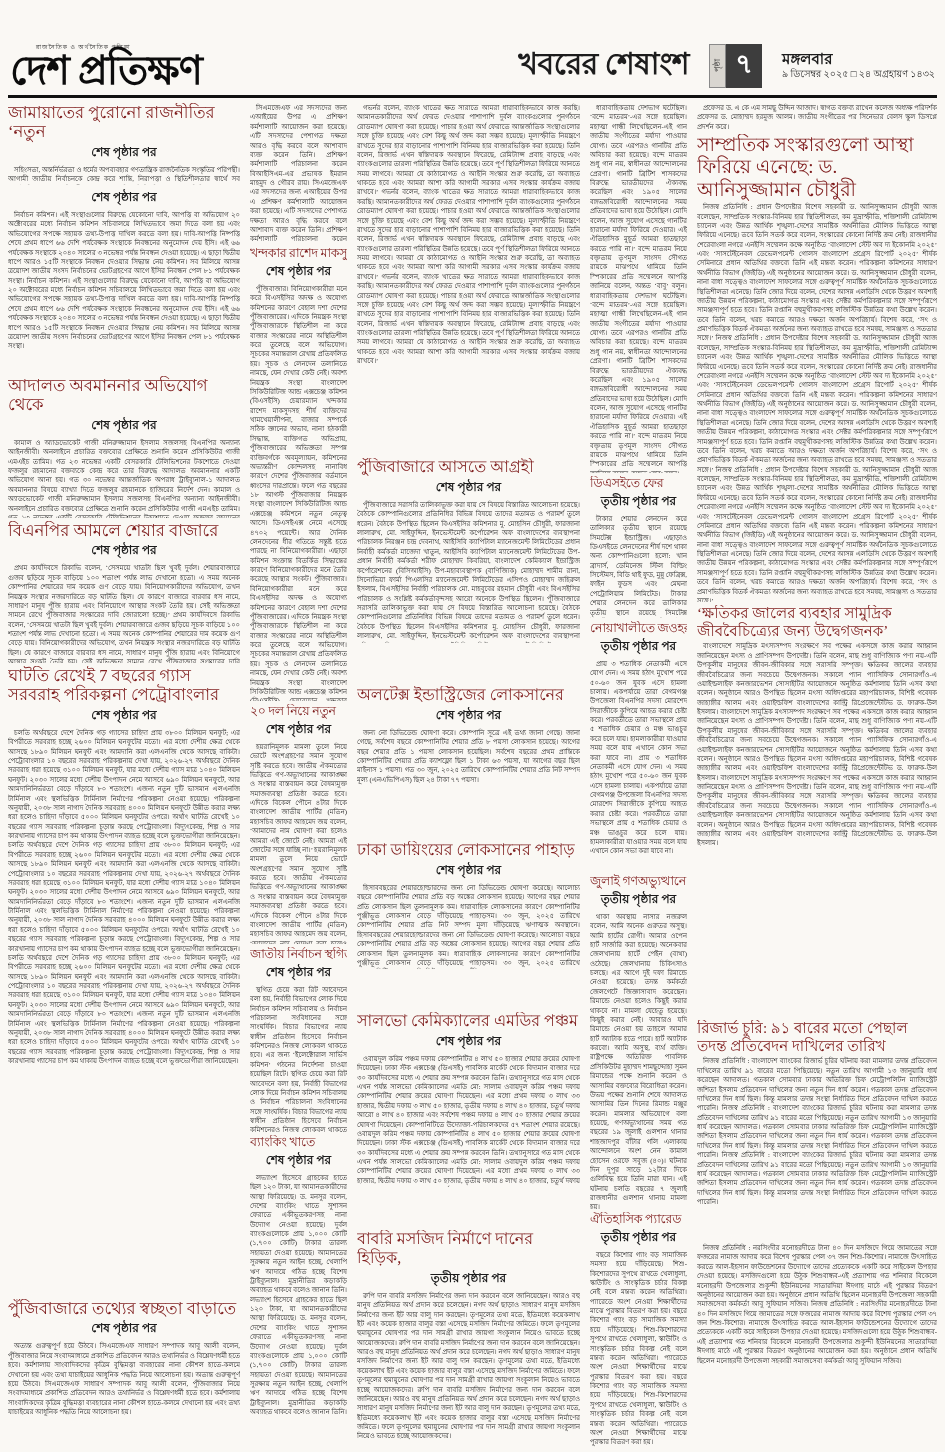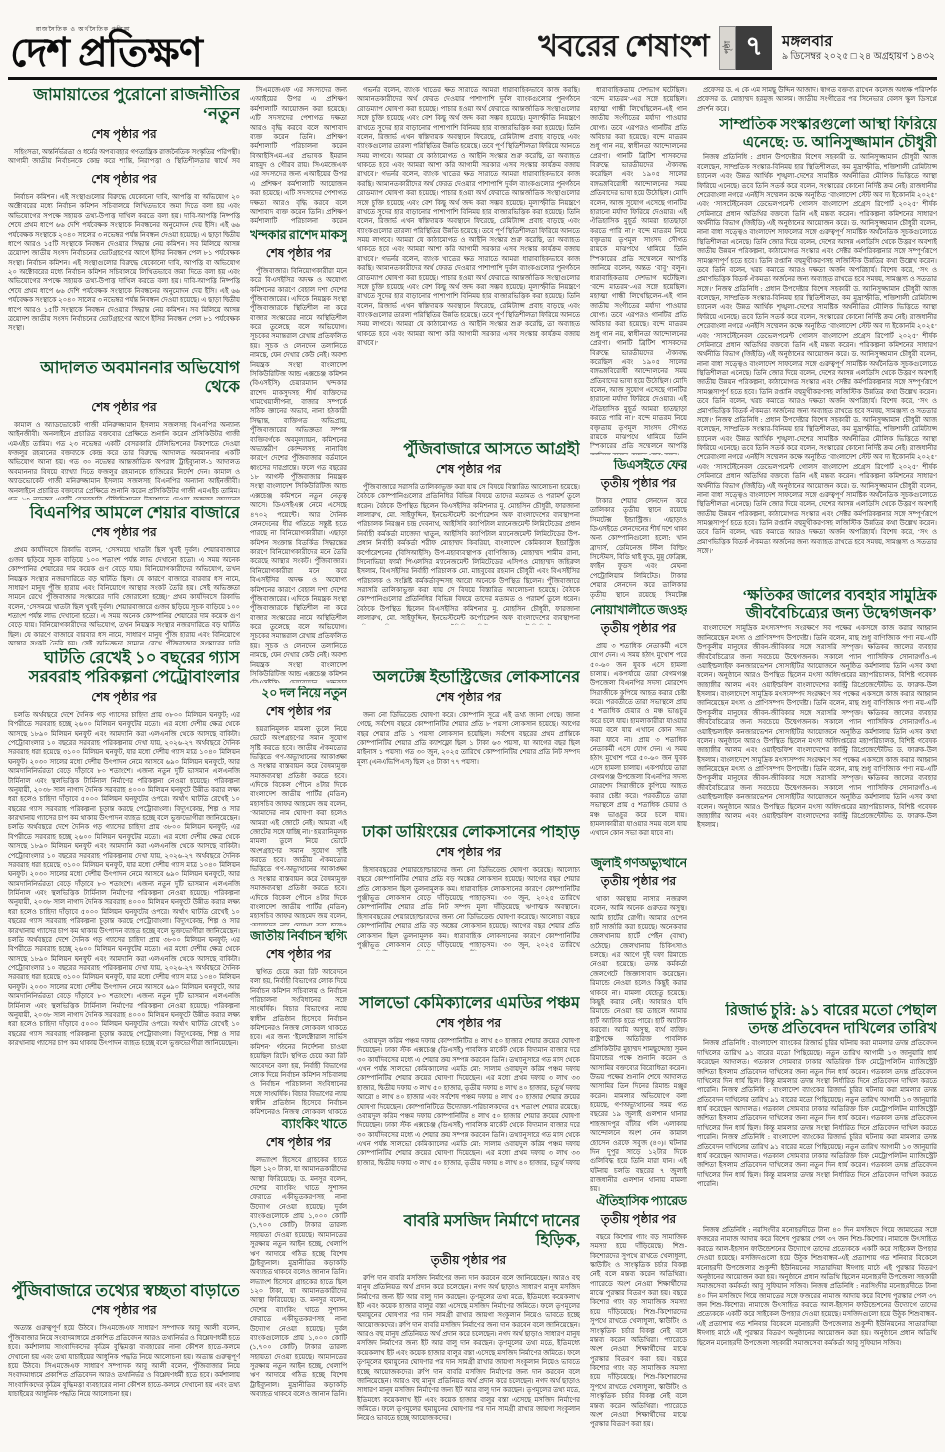--- a/index.html
+++ b/index.html
@@ -1,50 +1,50 @@
 <!DOCTYPE html>
 <html><head>
 <meta charset="utf-8">
 <style>
   html,body{margin:0;padding:0;}
   body{
     width:945px;height:1452px;overflow:hidden;
     background:#faf8f4;color:#1c1c1c;
     font-family:"Liberation Serif","DejaVu Serif",serif;
   }
-  .page{width:929px;height:1444px;margin:0 auto;padding-top:0;box-sizing:border-box;}
+  .page{width:929px;height:1444px;margin:6px auto;padding-top:12px;box-sizing:border-box;}
 
   
   .hdr{height:80px;border-bottom:3px solid #111;display:flex;align-items:flex-end;justify-content:space-between;padding-bottom:4px;box-sizing:border-box;}
   .mast{display:flex;flex-direction:column;line-height:1;padding-left:2px;}
   .tagline{font-size:6px;color:#333;letter-spacing:1px;margin-left:26px;margin-bottom:1px;}
   .logo{font-size:40px;font-weight:bold;color:#0c0c0c;letter-spacing:-1px;font-family:"Liberation Serif",serif;}
-  .hdr-right{display:flex;align-items:center;gap:10px;padding-right:2px;}
+  .hdr-right{display:flex;align-items:center;gap:20px;padding-right:2px;}
   .section-title{font-size:30px;font-weight:bold;letter-spacing:-0.5px;}
   .pgbox{display:flex;align-items:stretch;height:44px;}
   .pgword{writing-mode:vertical-rl;transform:rotate(180deg);font-size:8px;background:#d9d6d0;border:1px solid #8a8a8a;padding:1px 1px;display:flex;align-items:center;justify-content:center;}
   .pgnum{background:#3d3d3d;color:#fff;width:36px;display:flex;align-items:center;justify-content:center;font-size:27px;font-weight:bold;}
   .dateblock{display:flex;flex-direction:column;line-height:1.25;}
   .weekday{font-size:15px;font-weight:bold;}
   .dateline{font-size:9.5px;}
 
   
   .main{display:flex;gap:10px;margin-top:5px;height:1355px;overflow:hidden;}
   .col{display:flex;flex-direction:column;overflow:hidden;}
   .colA{width:232px;}
   .colB{width:97px;}
   .colC{width:223px;gap:40px;}
   .colD{width:97px;}
   .colE{width:240px;}
 
   .art{overflow:hidden;box-sizing:border-box;margin-bottom:3px;flex:none;}
-  .hl{font-weight:bold;text-align:right;margin:0 0 1px 0;line-height:1.18;color:#14532d;}
+  .hl{font-weight:normal;text-align:left;margin:0 0 1px 0;line-height:1.18;color:#7f1d1d;}
   .hl-a{font-size:16.5px;}
   .hl-c{font-size:16px;}
-  .hl-big{font-size:15px;}
+  .hl-big{font-size:19px;}
   .hl-e{font-size:15px;}
   .hl-sm{font-size:12.5px;white-space:nowrap;letter-spacing:-0.3px;}
   .cont{font-size:12px;font-weight:bold;text-align:center;margin:0 0 2px 0;}
   .body{font-size:6.8px;line-height:1.38;text-align:justify;margin:0;color:#242424;word-break:break-word;}
   .body::first-letter{padding-left:6px;}
 </style>
 </head>
 <body>
 
 <div class="page">
@@ -83,21 +83,21 @@
         <h2 class="hl hl-a">আদালত অবমাননার অভিযোগ থেকে</h2>
         <div class="cont">শেষ পৃষ্ঠার পর</div>
         <p class="body">কামাল ও অ্যাডভোকেট গাজী মনিরুজ্জামান ইসলাম সজলসহ বিএনপির অন্যান্য আইনজীবী। অনলাইনে প্রচারিত বক্তব্যের প্রেক্ষিতে শুনানি করেন প্রসিকিউটর গাজী এমএইচ তামিম। গত ২৩ নভেম্বর একটি বেসরকারি টেলিভিশনের টকশোতে দেওয়া ফজলুর রহমানের বক্তব্যকে কেন্দ্র করে তার বিরুদ্ধে আদালত অবমাননার একটি অভিযোগ আনা হয়। গত ৩০ নভেম্বর আন্তর্জাতিক অপরাধ ট্রাইব্যুনাল-১ আদালত অবমাননার বিষয়ে ব্যাখ্যা দিতে ফজলুর রহমানকে হাজিরের নির্দেশ দেন। কামাল ও অ্যাডভোকেট গাজী মনিরুজ্জামান ইসলাম সজলসহ বিএনপির অন্যান্য আইনজীবী। অনলাইনে প্রচারিত বক্তব্যের প্রেক্ষিতে শুনানি করেন প্রসিকিউটর গাজী এমএইচ তামিম। গত ২৩ নভেম্বর একটি বেসরকারি টেলিভিশনের টকশোতে দেওয়া ফজলুর রহমানের বক্তব্যকে কেন্দ্র করে তার বিরুদ্ধে আদালত অবমাননার একটি অভিযোগ আনা হয়। গত ৩০ নভেম্বর আন্তর্জাতিক অপরাধ ট্রাইব্যুনাল-১ আদালত অবমাননার বিষয়ে ব্যাখ্যা দিতে ফজলুর রহমানকে হাজিরের নির্দেশ দেন।</p>
       </div>
       <div class="art" style="height:142px">
         <h2 class="hl hl-a">বিএনপির আমলে শেয়ার বাজারে</h2>
         <div class="cont">শেষ পৃষ্ঠার পর</div>
         <p class="body">প্রথম কার্যদিবসে রিকাভি বলেন, ‘সেসময়ে খাতটা ছিল খুবই দুর্বল। শেয়ারবাজারে গুজব ছড়িয়ে সূচক বাড়িয়ে ১০০ শতাংশ পর্যন্ত লাভ দেখানো হতো। এ সময় অনেক কোম্পানির শেয়ারের দাম কয়েক গুণ বেড়ে যায়। বিনিয়োগকারীদের অভিযোগ, তখন নিয়ন্ত্রক সংস্থার নজরদারিতে বড় ঘাটতি ছিল। যে কারণে বাজারে বারবার ধস নামে, সাধারণ মানুষ পুঁজি হারায় এবং বিনিয়োগে আস্থার সংকট তৈরি হয়। সেই অভিজ্ঞতা সামনে রেখে পুঁজিবাজার সংস্কারের দাবি জোরালো হচ্ছে।’ প্রথম কার্যদিবসে রিকাভি বলেন, ‘সেসময়ে খাতটা ছিল খুবই দুর্বল। শেয়ারবাজারে গুজব ছড়িয়ে সূচক বাড়িয়ে ১০০ শতাংশ পর্যন্ত লাভ দেখানো হতো। এ সময় অনেক কোম্পানির শেয়ারের দাম কয়েক গুণ বেড়ে যায়। বিনিয়োগকারীদের অভিযোগ, তখন নিয়ন্ত্রক সংস্থার নজরদারিতে বড় ঘাটতি ছিল। যে কারণে বাজারে বারবার ধস নামে, সাধারণ মানুষ পুঁজি হারায় এবং বিনিয়োগে আস্থার সংকট তৈরি হয়। সেই অভিজ্ঞতা সামনে রেখে পুঁজিবাজার সংস্কারের দাবি জোরালো হচ্ছে।’</p>
       </div>
       <div class="art" style="height:630px">
-        <h2 class="hl hl-a">ঘাটতি রেখেই ১০ বছরের গ্যাস সরবরাহ পরিকল্পনা পেট্রোবাংলার</h2>
+        <h2 class="hl hl-a">ঘাটতি রেখেই 7 বছরের গ্যাস সরবরাহ পরিকল্পনা পেট্রোবাংলার</h2>
         <div class="cont">শেষ পৃষ্ঠার পর</div>
         <p class="body">চলতি অর্থবছরে দেশে দৈনিক গড় গ্যাসের চাহিদা প্রায় ৩৮০০ মিলিয়ন ঘনফুট; এর বিপরীতে সরবরাহ হচ্ছে ২৬০০ মিলিয়ন ঘনফুটের মতো। এর মধ্যে দেশীয় ক্ষেত্র থেকে আসছে ১৮৯০ মিলিয়ন ঘনফুট এবং আমদানি করা এলএনজি থেকে আসছে বাকিটা। পেট্রোবাংলার ১০ বছরের সরবরাহ পরিকল্পনায় দেখা যায়, ২০২৬-২৭ অর্থবছরে দৈনিক সরবরাহ ধরা হয়েছে ৩১০০ মিলিয়ন ঘনফুট, যার মধ্যে দেশীয় গ্যাস মাত্র ১০৪০ মিলিয়ন ঘনফুট। ২০৩০ সালের মধ্যে দেশীয় উৎপাদন নেমে আসবে ৬৯০ মিলিয়ন ঘনফুটে, আর আমদানিনির্ভরতা বেড়ে দাঁড়াবে ৮০ শতাংশে। এজন্য নতুন দুটি ভাসমান এলএনজি টার্মিনাল এবং স্থলভিত্তিক টার্মিনাল নির্মাণের পরিকল্পনা নেওয়া হয়েছে। পরিকল্পনা অনুযায়ী, ২০৩৮ সাল নাগাদ দৈনিক সরবরাহ ৪০০০ মিলিয়ন ঘনফুটে উন্নীত করার লক্ষ্য ধরা হলেও চাহিদা দাঁড়াবে ৫০০০ মিলিয়ন ঘনফুটের ওপরে। অর্থাৎ ঘাটতি রেখেই ১০ বছরের গ্যাস সরবরাহ পরিকল্পনা চূড়ান্ত করছে পেট্রোবাংলা। বিদ্যুৎকেন্দ্র, শিল্প ও সার কারখানায় গ্যাসের চাপ কম থাকায় উৎপাদন ব্যাহত হচ্ছে বলে ভুক্তভোগীরা জানিয়েছেন। চলতি অর্থবছরে দেশে দৈনিক গড় গ্যাসের চাহিদা প্রায় ৩৮০০ মিলিয়ন ঘনফুট; এর বিপরীতে সরবরাহ হচ্ছে ২৬০০ মিলিয়ন ঘনফুটের মতো। এর মধ্যে দেশীয় ক্ষেত্র থেকে আসছে ১৮৯০ মিলিয়ন ঘনফুট এবং আমদানি করা এলএনজি থেকে আসছে বাকিটা। পেট্রোবাংলার ১০ বছরের সরবরাহ পরিকল্পনায় দেখা যায়, ২০২৬-২৭ অর্থবছরে দৈনিক সরবরাহ ধরা হয়েছে ৩১০০ মিলিয়ন ঘনফুট, যার মধ্যে দেশীয় গ্যাস মাত্র ১০৪০ মিলিয়ন ঘনফুট। ২০৩০ সালের মধ্যে দেশীয় উৎপাদন নেমে আসবে ৬৯০ মিলিয়ন ঘনফুটে, আর আমদানিনির্ভরতা বেড়ে দাঁড়াবে ৮০ শতাংশে। এজন্য নতুন দুটি ভাসমান এলএনজি টার্মিনাল এবং স্থলভিত্তিক টার্মিনাল নির্মাণের পরিকল্পনা নেওয়া হয়েছে। পরিকল্পনা অনুযায়ী, ২০৩৮ সাল নাগাদ দৈনিক সরবরাহ ৪০০০ মিলিয়ন ঘনফুটে উন্নীত করার লক্ষ্য ধরা হলেও চাহিদা দাঁড়াবে ৫০০০ মিলিয়ন ঘনফুটের ওপরে। অর্থাৎ ঘাটতি রেখেই ১০ বছরের গ্যাস সরবরাহ পরিকল্পনা চূড়ান্ত করছে পেট্রোবাংলা। বিদ্যুৎকেন্দ্র, শিল্প ও সার কারখানায় গ্যাসের চাপ কম থাকায় উৎপাদন ব্যাহত হচ্ছে বলে ভুক্তভোগীরা জানিয়েছেন। চলতি অর্থবছরে দেশে দৈনিক গড় গ্যাসের চাহিদা প্রায় ৩৮০০ মিলিয়ন ঘনফুট; এর বিপরীতে সরবরাহ হচ্ছে ২৬০০ মিলিয়ন ঘনফুটের মতো। এর মধ্যে দেশীয় ক্ষেত্র থেকে আসছে ১৮৯০ মিলিয়ন ঘনফুট এবং আমদানি করা এলএনজি থেকে আসছে বাকিটা। পেট্রোবাংলার ১০ বছরের সরবরাহ পরিকল্পনায় দেখা যায়, ২০২৬-২৭ অর্থবছরে দৈনিক সরবরাহ ধরা হয়েছে ৩১০০ মিলিয়ন ঘনফুট, যার মধ্যে দেশীয় গ্যাস মাত্র ১০৪০ মিলিয়ন ঘনফুট। ২০৩০ সালের মধ্যে দেশীয় উৎপাদন নেমে আসবে ৬৯০ মিলিয়ন ঘনফুটে, আর আমদানিনির্ভরতা বেড়ে দাঁড়াবে ৮০ শতাংশে। এজন্য নতুন দুটি ভাসমান এলএনজি টার্মিনাল এবং স্থলভিত্তিক টার্মিনাল নির্মাণের পরিকল্পনা নেওয়া হয়েছে। পরিকল্পনা অনুযায়ী, ২০৩৮ সাল নাগাদ দৈনিক সরবরাহ ৪০০০ মিলিয়ন ঘনফুটে উন্নীত করার লক্ষ্য ধরা হলেও চাহিদা দাঁড়াবে ৫০০০ মিলিয়ন ঘনফুটের ওপরে। অর্থাৎ ঘাটতি রেখেই ১০ বছরের গ্যাস সরবরাহ পরিকল্পনা চূড়ান্ত করছে পেট্রোবাংলা। বিদ্যুৎকেন্দ্র, শিল্প ও সার কারখানায় গ্যাসের চাপ কম থাকায় উৎপাদন ব্যাহত হচ্ছে বলে ভুক্তভোগীরা জানিয়েছেন।</p>
       </div>
       <div class="art" style="height:160px">
         <h2 class="hl hl-a">পুঁজিবাজারে তথ্যের স্বচ্ছতা বাড়াতে</h2>
         <div class="cont">শেষ পৃষ্ঠার পর</div>
         <p class="body">অত্যন্ত গুরুত্বপূর্ণ হয়ে উঠবে। সিএমজেএফ সাধারণ সম্পাদক আবু আলী বলেন, পুঁজিবাজার নিয়ে সংবাদমাধ্যমে প্রকাশিত প্রতিবেদন আরও তথ্যনির্ভর ও বিশ্লেষণধর্মী হতে হবে। কর্মশালায় সাংবাদিকদের কৃত্রিম বুদ্ধিমত্তা ব্যবহারের নানা কৌশল হাতে-কলমে দেখানো হয় এবং তথ্য যাচাইয়ের আধুনিক পদ্ধতি নিয়ে আলোচনা হয়। অত্যন্ত গুরুত্বপূর্ণ হয়ে উঠবে। সিএমজেএফ সাধারণ সম্পাদক আবু আলী বলেন, পুঁজিবাজার নিয়ে সংবাদমাধ্যমে প্রকাশিত প্রতিবেদন আরও তথ্যনির্ভর ও বিশ্লেষণধর্মী হতে হবে। কর্মশালায় সাংবাদিকদের কৃত্রিম বুদ্ধিমত্তা ব্যবহারের নানা কৌশল হাতে-কলমে দেখানো হয় এবং তথ্য যাচাইয়ের আধুনিক পদ্ধতি নিয়ে আলোচনা হয়।</p>
       </div>
     </div>
 

